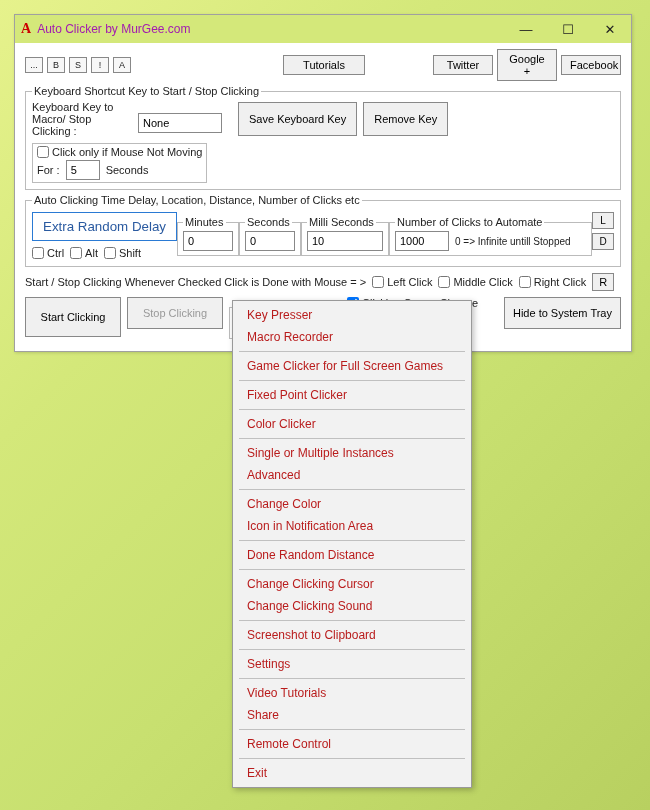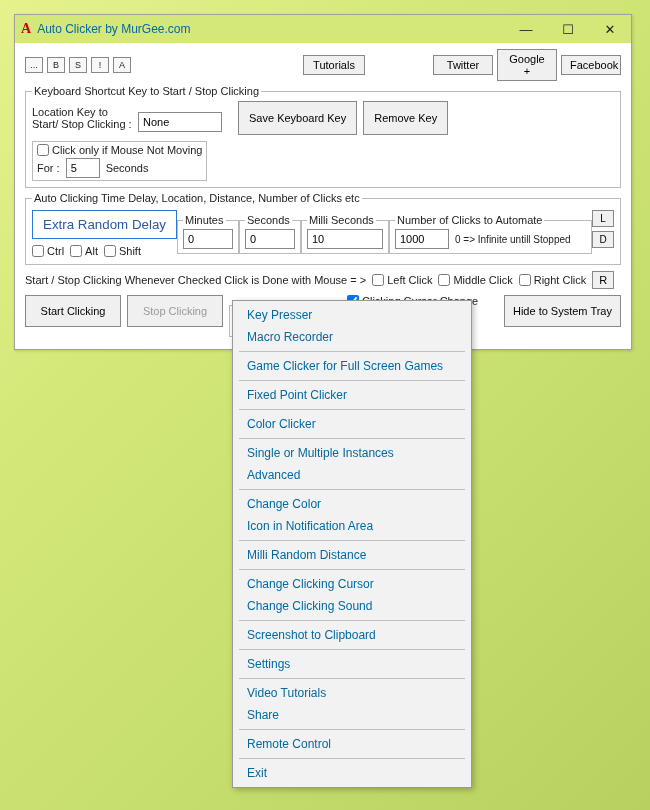--- a/index.html
+++ b/index.html
@@ -27,21 +27,21 @@
   align-items: center;
   padding-left: 6px;
 }
 .titlebar .icon-a {
   color: #c00;
   font-weight: bold;
   font-size: 14px;
   margin-right: 6px;
   font-family: Georgia, serif;
 }
-.titlebar .title { flex: 1; font-size: 12px; color: #0369a1; }
+.titlebar .title { flex: 1; font-size: 12px; color: #a21caf; }
 .winbtn {
   width: 42px; height: 28px;
   display: flex; align-items: center; justify-content: center;
   font-size: 13px;
 }
 .client {
   padding: 6px 10px 8px 10px;
   background: #fff;
 }
 .toprow {
@@ -116,21 +116,21 @@
   left: 232px; top: 300px;
   width: 240px;
   background: #f2f2f2;
   border: 1px solid #999;
   box-shadow: 2px 2px 6px rgba(0,0,0,0.25);
   padding: 3px 0;
 }
 .menu .mi {
   padding: 4px 14px;
   font-size: 12px;
-  color: #0369a1;
+  color: #b91c1c;
   cursor: default;
 }
 .menu .sep {
   height: 1px;
   background: #c0c0c0;
   margin: 3px 6px;
 }
 </style>
 </head>
 <body>
@@ -146,31 +146,31 @@
 
   <div class="client">
 
     <div class="toprow">
       <div class="smallbox">...</div>
       <div class="smallbox">B</div>
       <div class="smallbox">S</div>
       <div class="smallbox">!</div>
       <div class="smallbox">A</div>
       <div style="flex:1"></div>
-      <button class="btn" style="width:62px">Tutorials</button>
+      <button class="btn" style="width:82px">Tutorials</button>
       <div style="width:60px"></div>
       <button class="btn" style="width:60px">Twitter</button>
       <button class="btn" style="width:60px">Google +</button>
       <button class="btn" style="width:60px">Facebook</button>
     </div>
 
     <fieldset>
       <legend>Keyboard Shortcut Key to Start / Stop Clicking</legend>
       <div class="row">
-        <label style="width:100px">Location Key to Start/ Stop Clicking :</label>
+        <label style="width:100px">Keyboard Key to Macro/ Stop Clicking :</label>
         <input type="text" style="width: 84px; margin-top: 8px;" value="None">
         <div style="width:4px"></div>
         <button class="btn btn-wide" style="height:34px">Save Keyboard Key</button>
         <button class="btn btn-wide" style="height:34px">Remove Key</button>
         <div style="border:1px solid #bbb;padding:2px 4px;">
           <div class="chk">
               <input type="checkbox" style="">
               <label>Click only if Mouse Not Moving</label>
             </div>
           <div class="row" style="margin-top:2px">
@@ -236,21 +236,21 @@
           <label>Middle Click</label>
         </div>
       <div class="chk">
           <input type="checkbox" style="">
           <label>Right Click</label>
         </div>
       <button class="btn" style="width:22px;padding:2px 0">R</button>
     </div>
 
     <div class="row" style="margin-top:6px;align-items:stretch">
-      <button class="btn" style="width:96px;height:32px">Start Clicking</button>
+      <button class="btn" style="width:96px;height:40px">Start Clicking</button>
       <button class="btn disabled" style="width:96px;height:32px">Stop Clicking</button>
       <fieldset class="subf" style="padding-top:0"><legend>Select Click to Do</legend>
         <select style="width:100px">
           <option>Left Click</option>
         </select>
       </fieldset>
       <div style="flex:1">
         <div class="chk">
             <input type="checkbox" checked="" style="">
             <label>Clicking Cursor Change</label>
@@ -272,21 +272,21 @@
     <div class="mi">Fixed Point Clicker</div>
     <div class="sep"></div>
     <div class="mi">Color Clicker</div>
     <div class="sep"></div>
     <div class="mi">Single or Multiple Instances</div>
     <div class="mi">Advanced</div>
     <div class="sep"></div>
     <div class="mi">Change Color</div>
     <div class="mi">Icon in Notification Area</div>
     <div class="sep"></div>
-    <div class="mi">Milli Random Distance</div>
+    <div class="mi">Done Random Distance</div>
     <div class="sep"></div>
     <div class="mi">Change Clicking Cursor</div>
     <div class="mi">Change Clicking Sound</div>
     <div class="sep"></div>
     <div class="mi">Screenshot to Clipboard</div>
     <div class="sep"></div>
     <div class="mi">Settings</div>
     <div class="sep"></div>
     <div class="mi">Video Tutorials</div>
     <div class="mi">Share</div>

